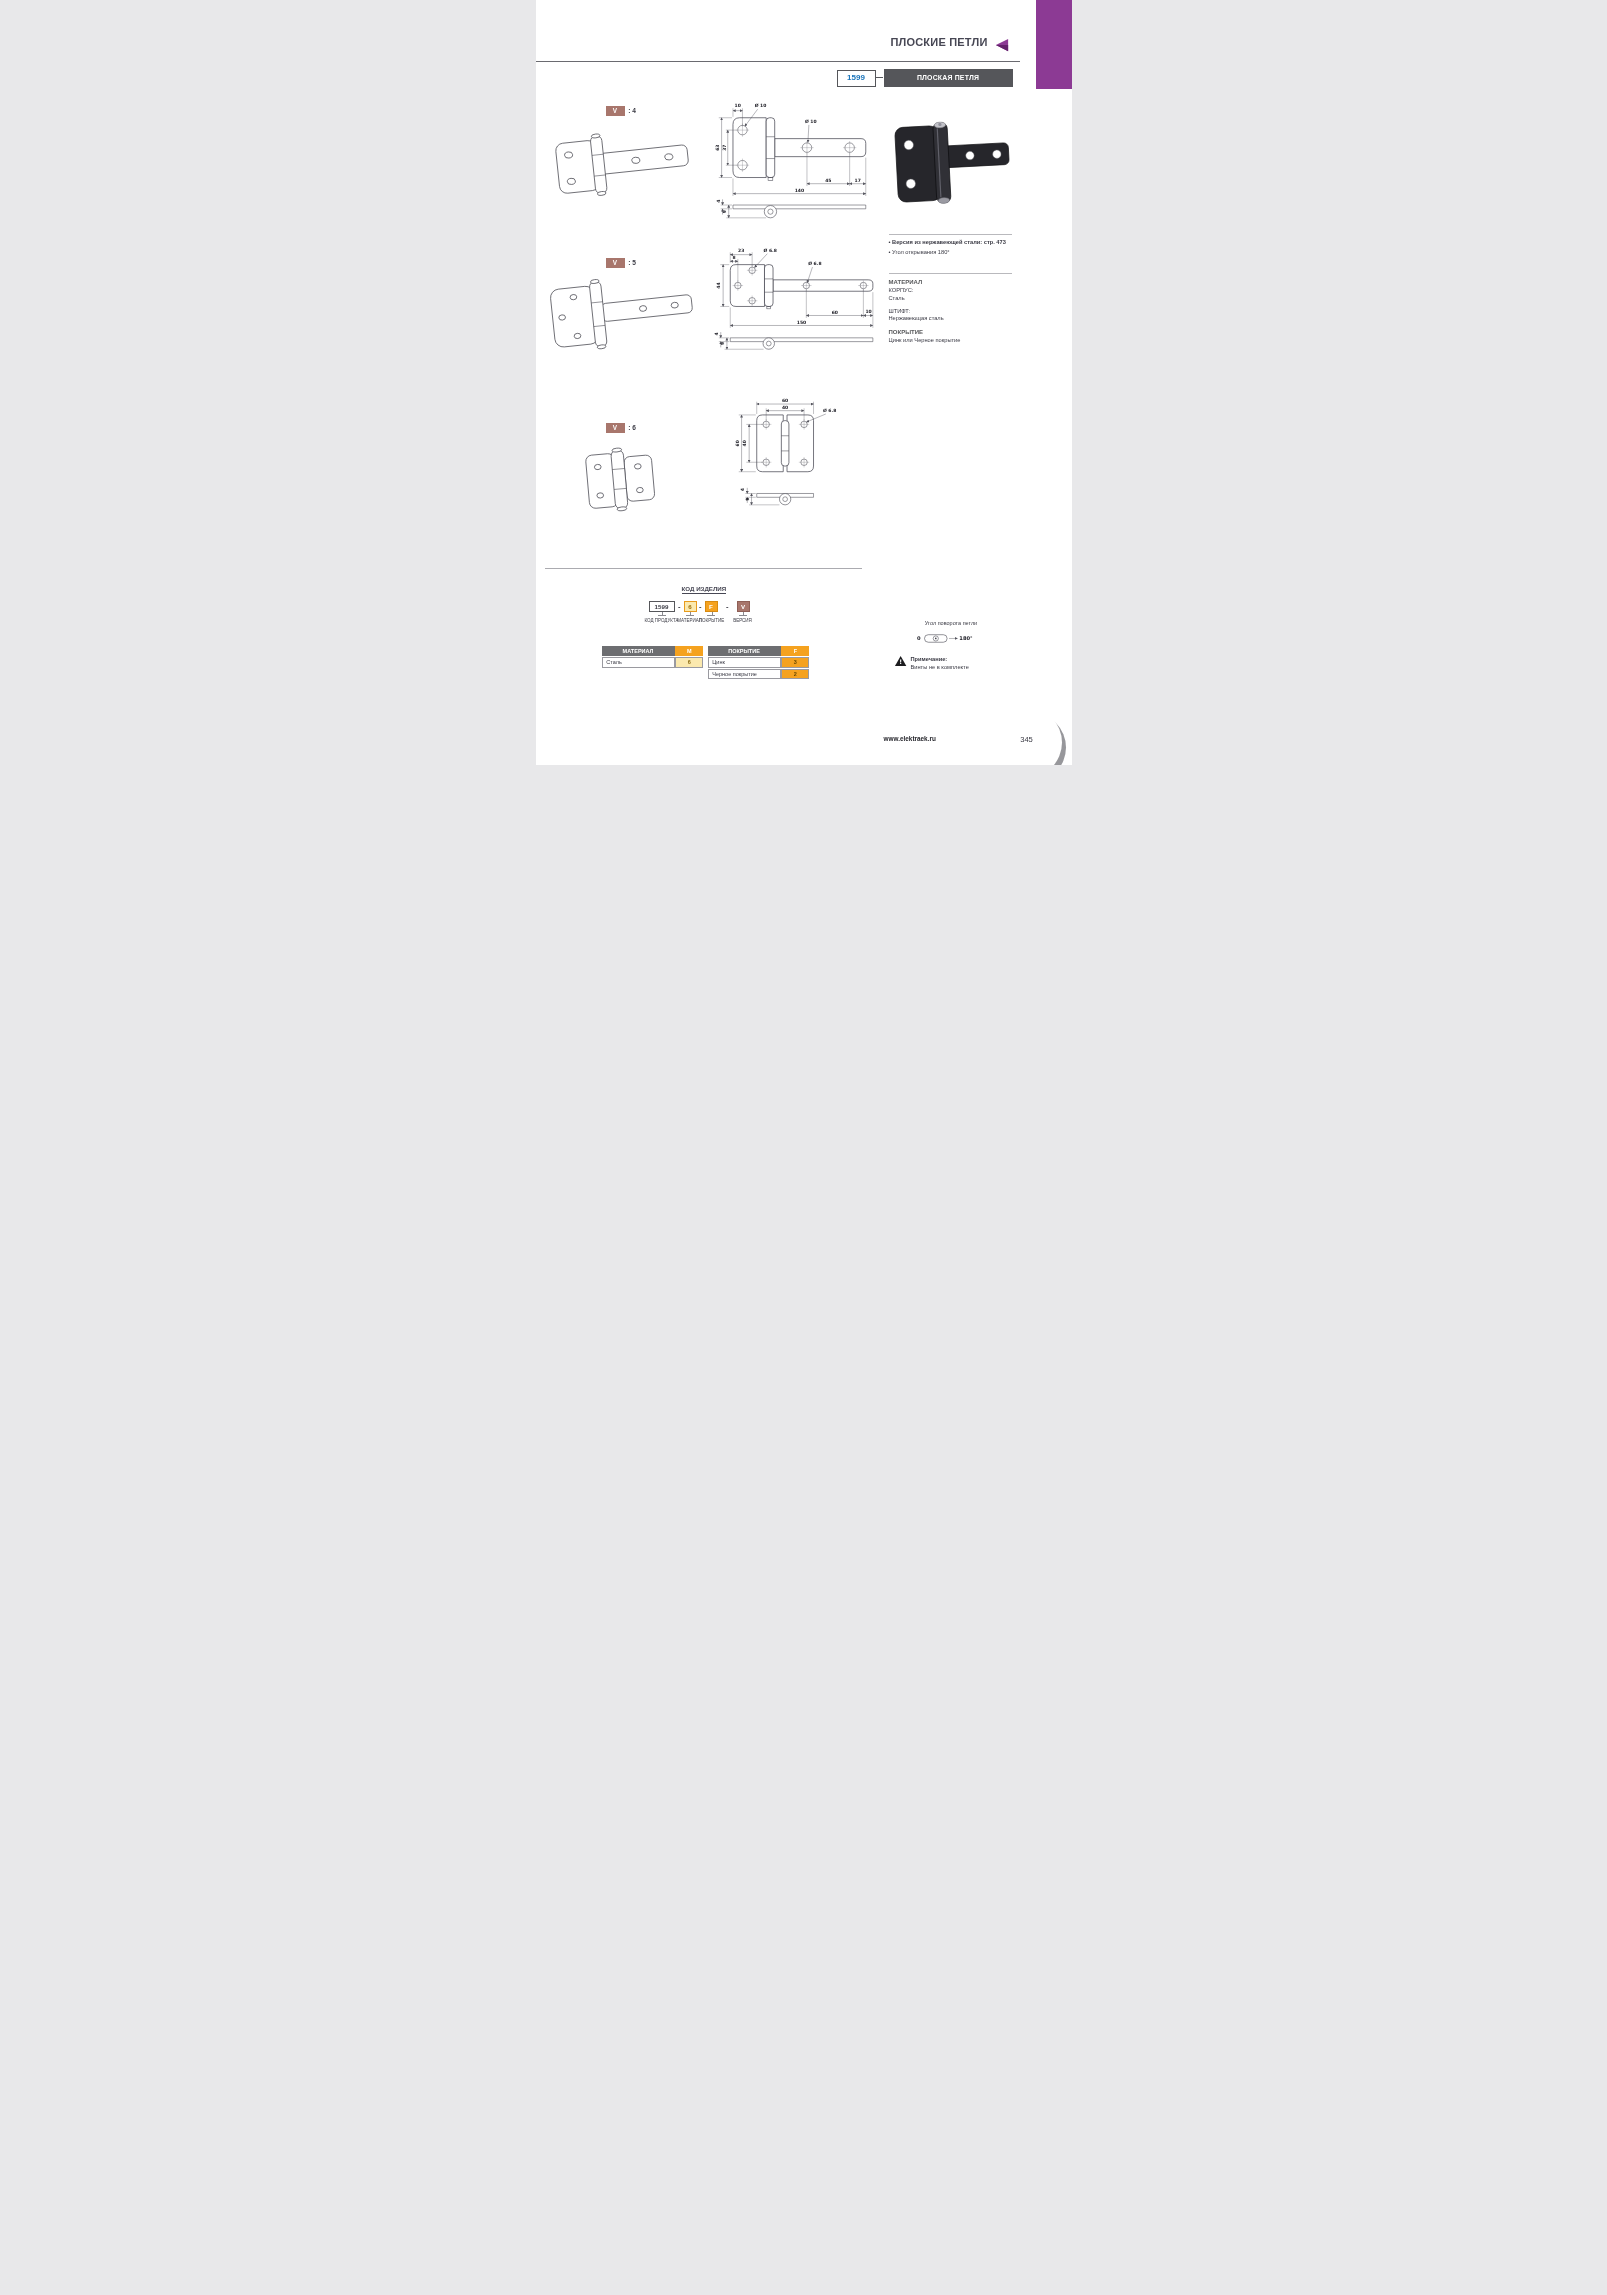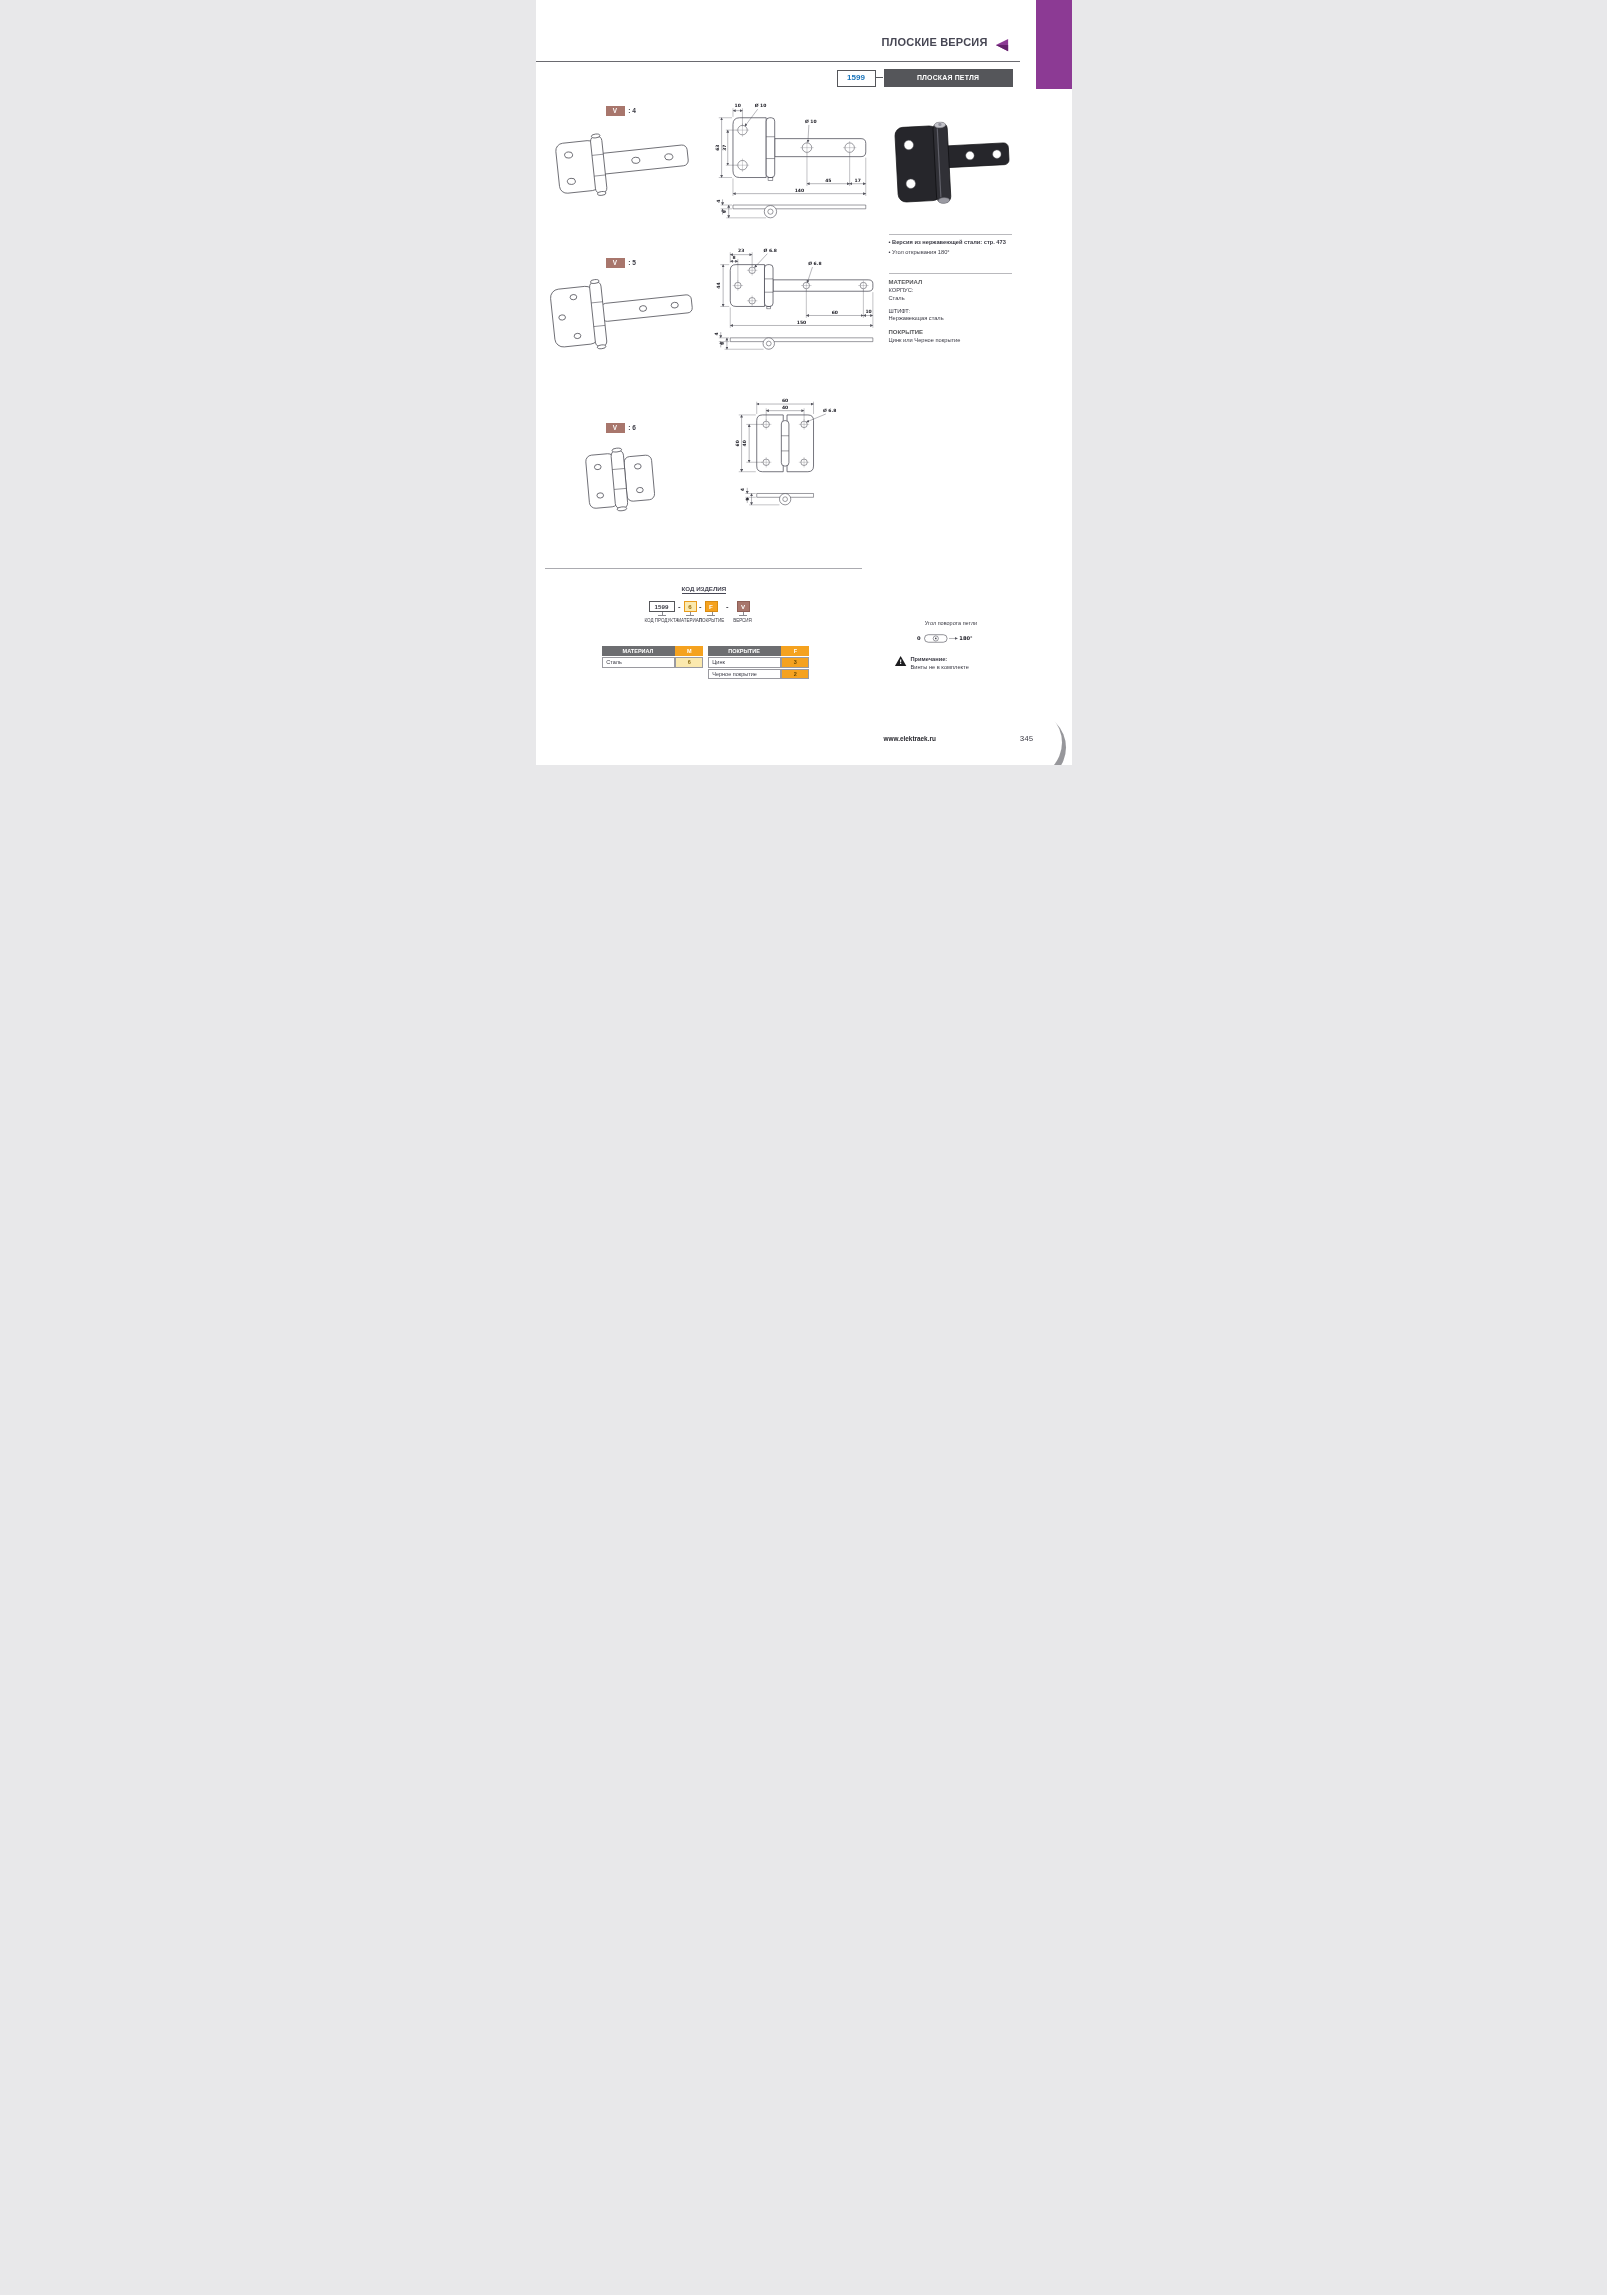--- a/index.html
+++ b/index.html
@@ -60,21 +60,21 @@
   .v.yellow  { background:#FBE9AE; color:#8A6A10; }
   .v.orangec { background:#F5A21F; color:#6B4A00; }
 
   .rot-label { position:absolute; left:375px; top:620px; width:81px; text-align:center; font-size:5.5px; }
   .note-title { position:absolute; left:375px; top:656px; font-size:5.7px; font-weight:bold; }
   .note-text  { position:absolute; left:375px; top:664px; font-size:5.7px; }
 
   .website { position:absolute; left:348px; top:735px; font-weight:bold; font-size:6.4px; color:#26262C; }
   .circle-gray  { position:absolute; left:461px; top:713px; width:69px; height:69px; border-radius:50%; background:#97979B; }
   .circle-white { position:absolute; left:455px; top:707px; width:71px; height:71px; border-radius:50%; background:#fff; }
-  .page-num { position:absolute; left:476px; top:735px; width:30px; text-align:center; font-size:7.6px; color:#3A3A44;font-family:Liberation Mono, monospace; }
+  .page-num { position:absolute; left:476px; top:735px; width:30px; text-align:center; font-size:7.6px; color:#3A3A44; }
 
   
   svg { overflow:visible; }
   .outl { fill:#fff; stroke:#3F3F4A; stroke-width:1.5; stroke-linejoin:round; }
   .thin { fill:none; stroke:#3F3F4A; stroke-width:1.1; }
   .ch   { stroke:#7A7A82; stroke-width:0.7; }
   .ext  { stroke:#55555E; stroke-width:0.75; }
   .dim  { fill:none; stroke:#55555E; stroke-width:0.9; }
   text.dt { font:600 9.5px "DejaVu Sans", sans-serif; fill:#23232B; }
   .iso rect, .iso ellipse, .iso path { fill:#fff; stroke:#4A4A52; stroke-width:1.6; }
@@ -87,21 +87,21 @@
 
   <svg width="0" height="0" style="position:absolute" aria-hidden="true">
     <defs>
       <marker id="arr" viewBox="0 0 10 10" refX="9" refY="5" markerWidth="7" markerHeight="7" orient="auto-start-reverse">
         <path d="M0,0 L10,5 L0,10 z" fill="#55555E"></path>
       </marker>
     </defs>
   </svg>
 
   <div class="purple-corner"></div>
-  <div class="page-title">ПЛОСКИЕ ВЕРСИЯ</div>
+  <div class="page-title">ПЛОСКИЕ ПЕТЛИ</div>
   <svg class="title-arrow" width="16" height="14.2" viewBox="0 0 34 30">
     <polygon points="30,2 30,28 4,15" fill="#8C3A94"></polygon>
     <polygon points="30,15 30,28 4,15" fill="#63216B"></polygon>
   </svg>
   <div class="header-rule"></div>
 
   <div class="code-box">1599</div>
   <div class="code-connector"></div>
   <div class="name-box">ПЛОСКАЯ ПЕТЛЯ</div>
 

